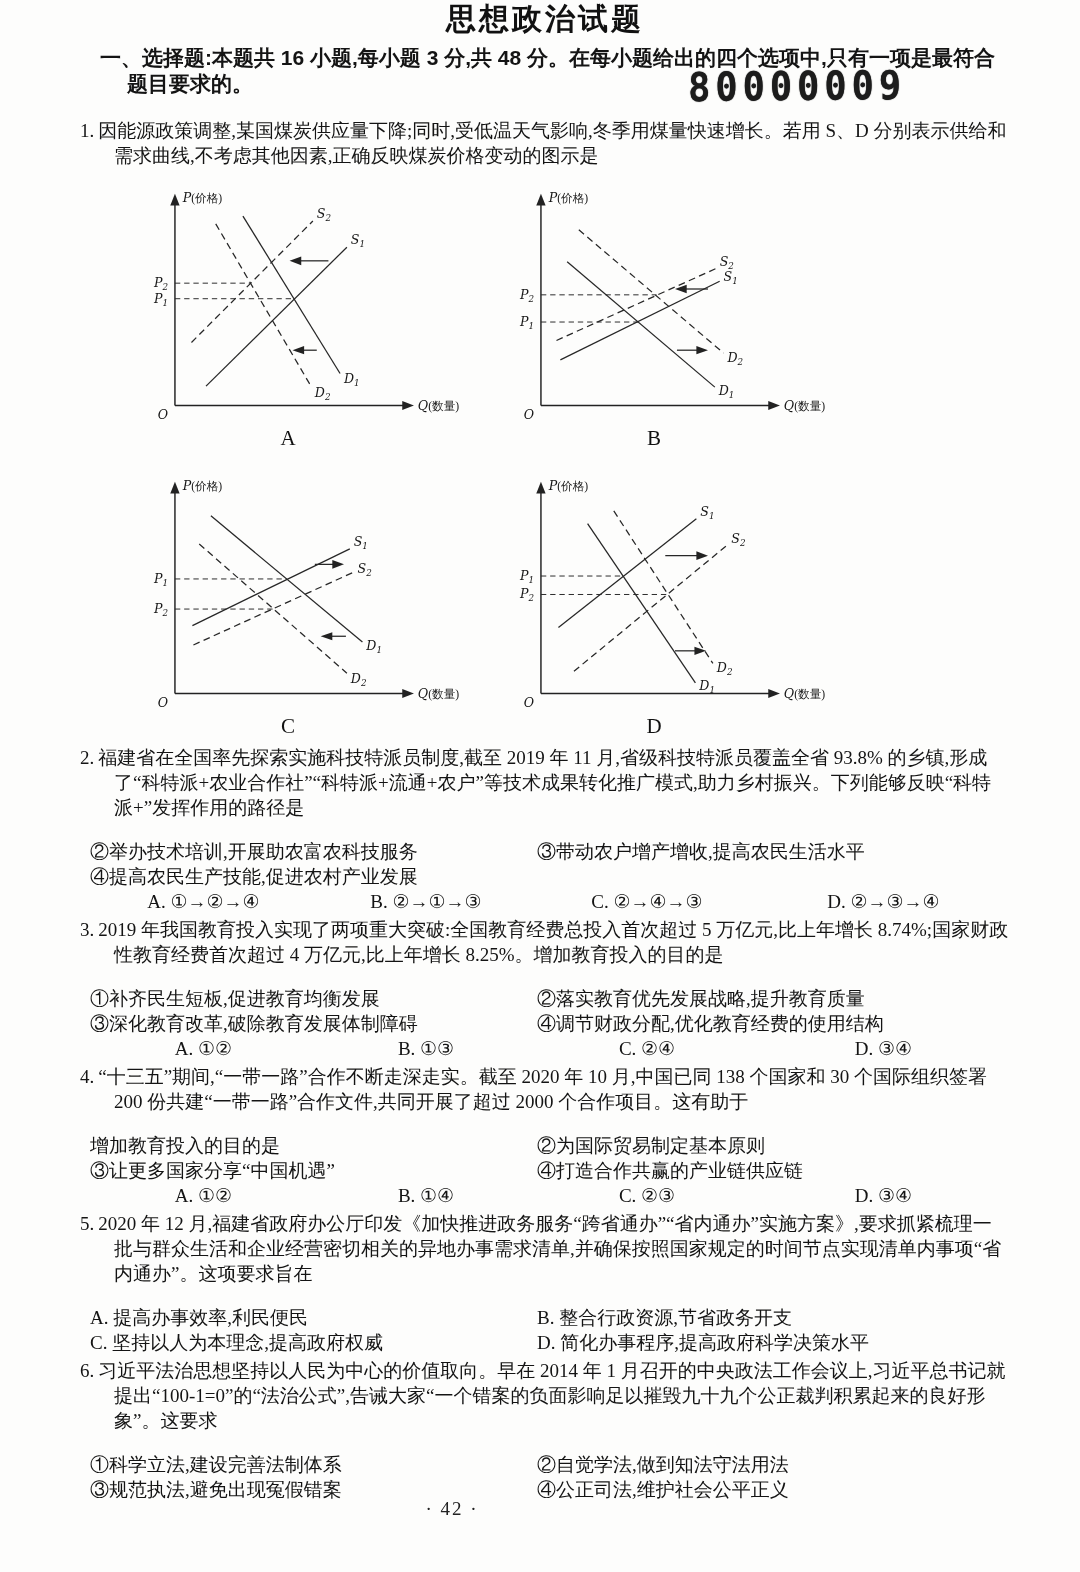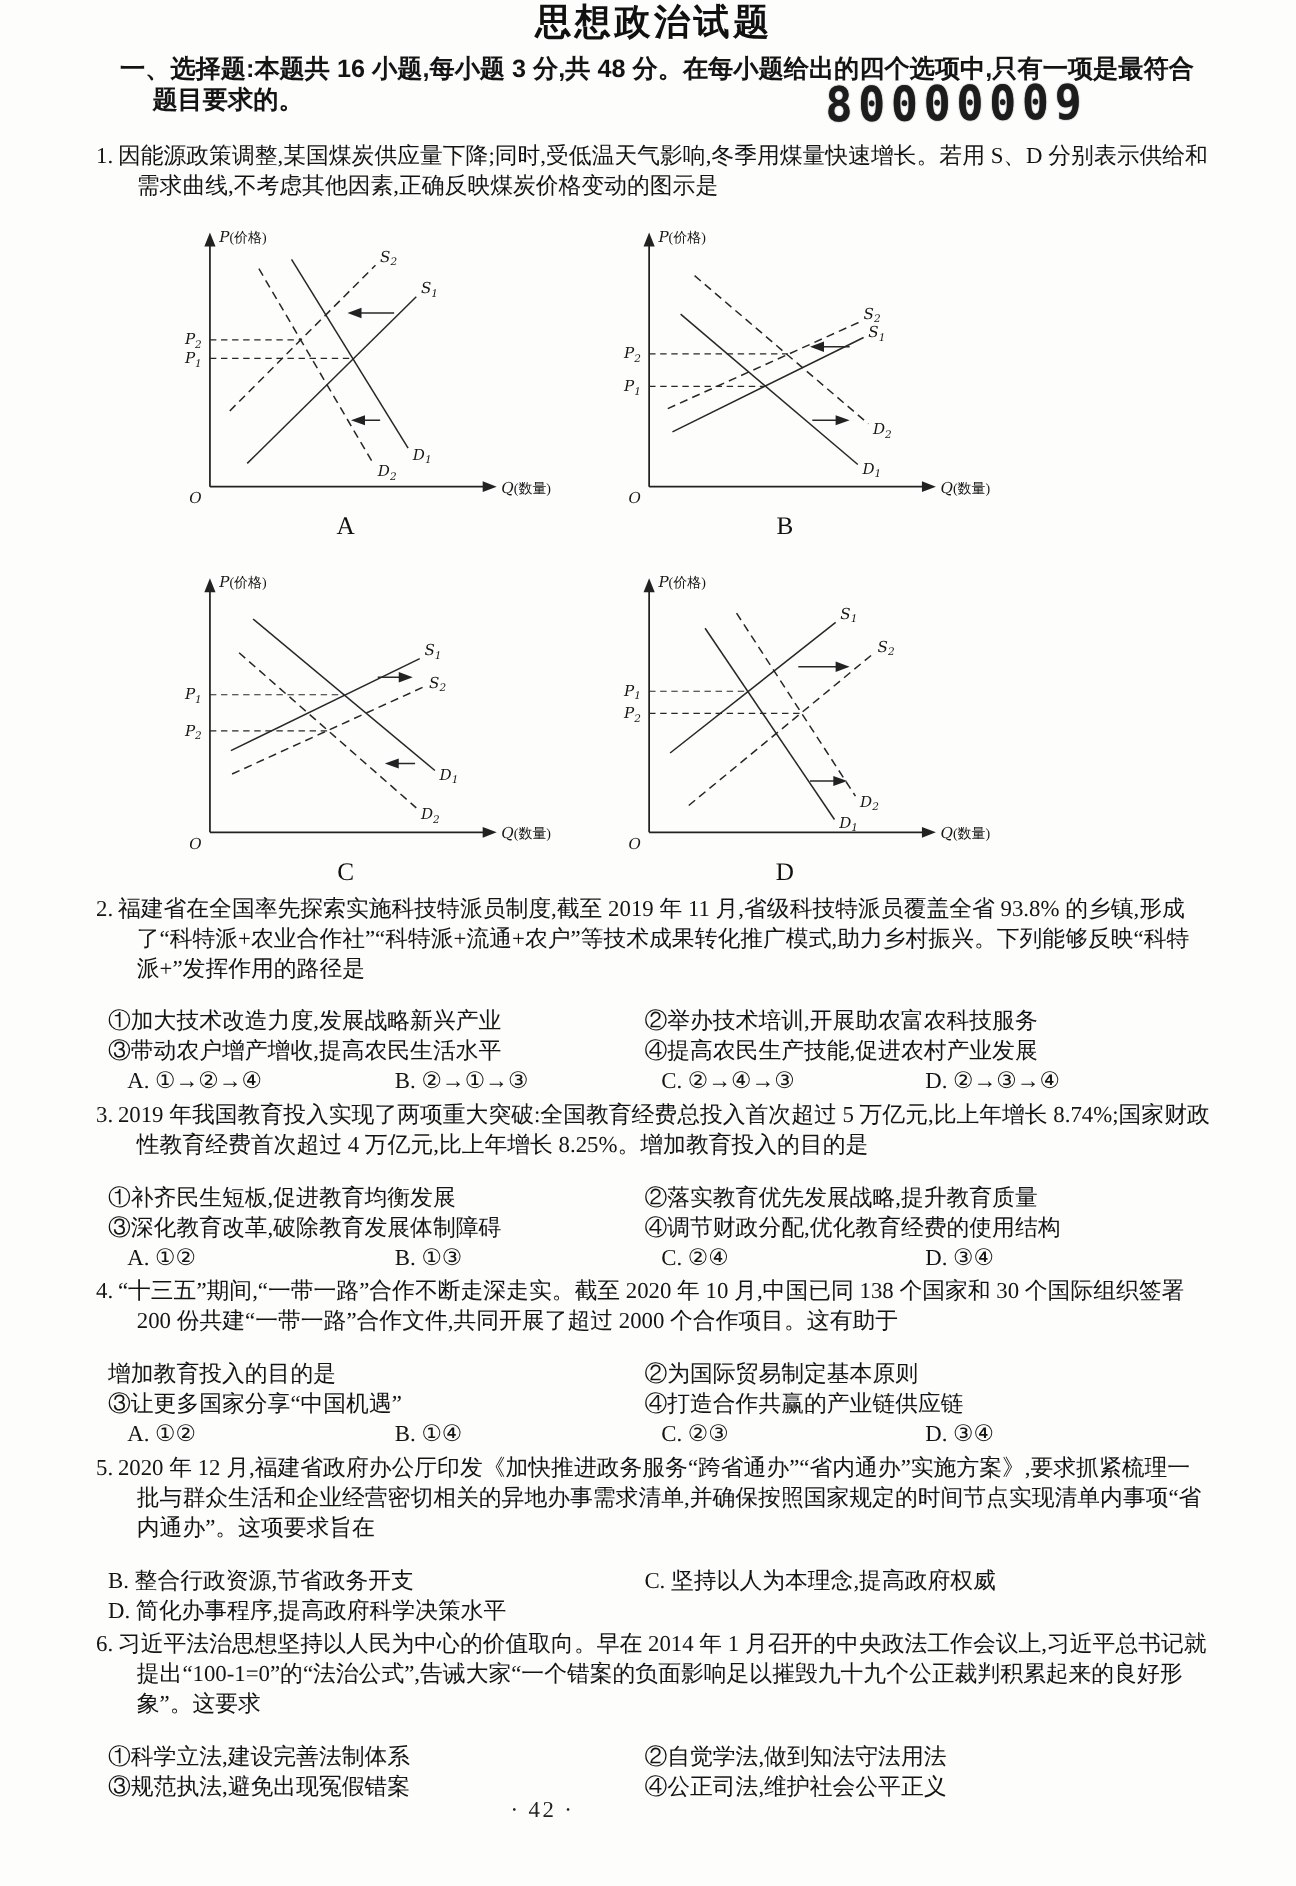--- a/index.html
+++ b/index.html
@@ -23,21 +23,21 @@
   }
   .intro{
     margin-top:7px;font-weight:bold;
     font-family:"Liberation Sans","DejaVu Sans",sans-serif;
     font-size:21px;line-height:26px;
     padding-left:27px;text-indent:-27px;margin-left:20px;
   }
   .q{margin-top:3px;padding-left:34px;text-indent:-34px;}
   .qnum{padding-right:4px;}
   .items{margin-left:10px;display:grid;grid-template-columns:447px 1fr;}
-  .opts4{margin-left:26px;display:grid;grid-template-columns:223px 222px 220px 1fr;}
+  .opts4{margin-left:12px;display:grid;grid-template-columns:223px 222px 220px 1fr;text-align:center;}
   .opts2{margin-left:10px;display:grid;grid-template-columns:447px 1fr;}
   .figures{
     margin:6px 0 6px 58px;display:grid;
     grid-template-columns:342px 342px;column-gap:92px;row-gap:8px;gap:24px;
   }
   .cell{width:342px;}
   .cap{width:300px;text-align:center;font-size:21px;margin-top:1px;color:#111;}
   .diag{display:block;}
   .ax{stroke:#222;stroke-width:1.5;}
   .curve{stroke:#272727;stroke-width:1.3;fill:none;}
@@ -178,21 +178,20 @@
         <text class="dlbl" x="31" y="108" text-anchor="end"><tspan>P</tspan><tspan class="sub" dy="3">1</tspan></text>
         <line class="guide" x1="38" y1="123" x2="169" y2="123"></line>
         <text class="dlbl" x="31" y="127" text-anchor="end"><tspan>P</tspan><tspan class="sub" dy="3">2</tspan></text>
       </svg>
       <div class="cap">D</div>
     </div>
   </div>
 
   <p class="q"><span class="qnum">2.</span><span>福建省在全国率先探索实施科技特派员制度,截至 2019 年 11 月,省级科技特派员覆盖全省 93.8% 的乡镇,形成了“科特派+农业合作社”“科特派+流通+农户”等技术成果转化推广模式,助力乡村振兴。下列能够反映“科特派+”发挥作用的路径是</span></p>
   <div class="items">
-    <span>①加大技术改造力度,发展战略新兴产业</span>
     <span>②举办技术培训,开展助农富农科技服务</span>
     <span>③带动农户增产增收,提高农民生活水平</span>
     <span>④提高农民生产技能,促进农村产业发展</span>
   </div>
   <div class="opts4">
     <span>A. ①→②→④</span>
     <span>B. ②→①→③</span>
     <span>C. ②→④→③</span>
     <span>D. ②→③→④</span>
   </div>
@@ -220,20 +219,21 @@
   </div>
   <div class="opts4">
     <span>A. ①②</span>
     <span>B. ①④</span>
     <span>C. ②③</span>
     <span>D. ③④</span>
   </div>
 
   <p class="q"><span class="qnum">5.</span><span>2020 年 12 月,福建省政府办公厅印发《加快推进政务服务“跨省通办”“省内通办”实施方案》,要求抓紧梳理一批与群众生活和企业经营密切相关的异地办事需求清单,并确保按照国家规定的时间节点实现清单内事项“省内通办”。这项要求旨在</span></p>
   <div class="opts2">
+    <span>A. 提高办事效率,利民便民</span>
     <span>B. 整合行政资源,节省政务开支</span>
     <span>C. 坚持以人为本理念,提高政府权威</span>
     <span>D. 简化办事程序,提高政府科学决策水平</span>
   </div>
 
   <p class="q"><span class="qnum">6.</span><span>习近平法治思想坚持以人民为中心的价值取向。早在 2014 年 1 月召开的中央政法工作会议上,习近平总书记就提出“100-1=0”的“法治公式”,告诫大家“一个错案的负面影响足以摧毁九十九个公正裁判积累起来的良好形象”。这要求</span></p>
   <div class="items">
     <span>①科学立法,建设完善法制体系</span>
     <span>②自觉学法,做到知法守法用法</span>
     <span>③规范执法,避免出现冤假错案</span>

